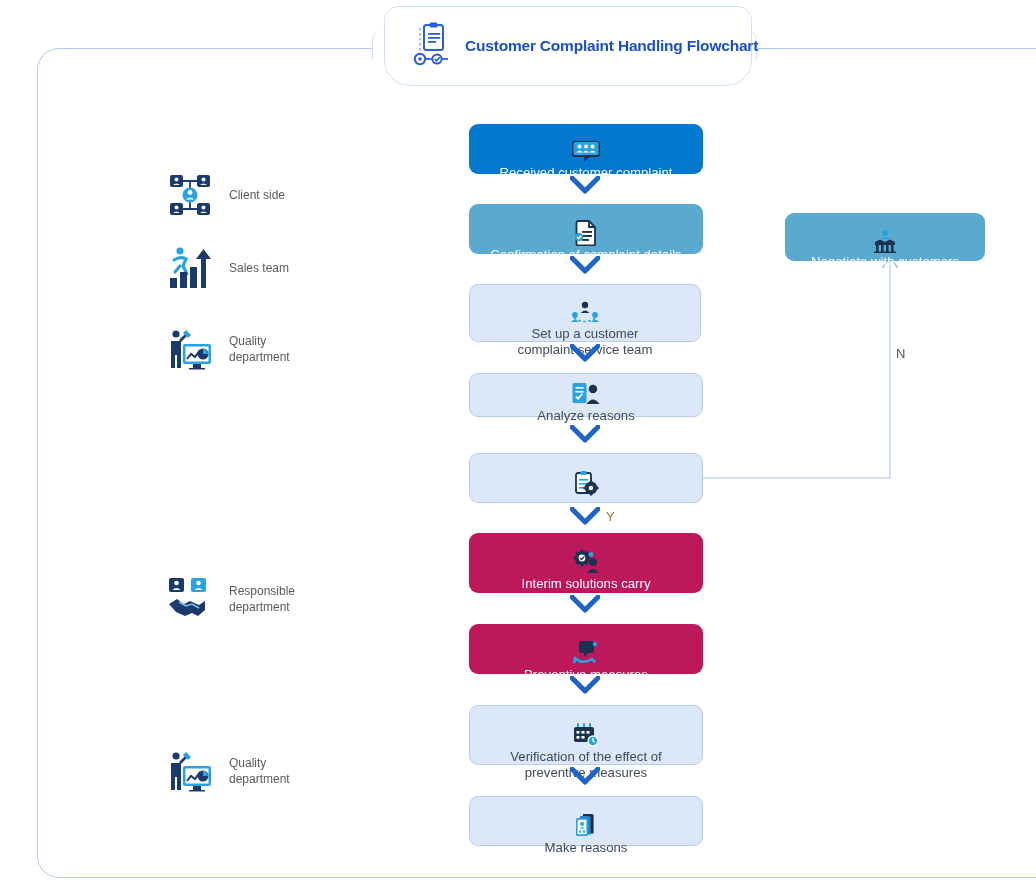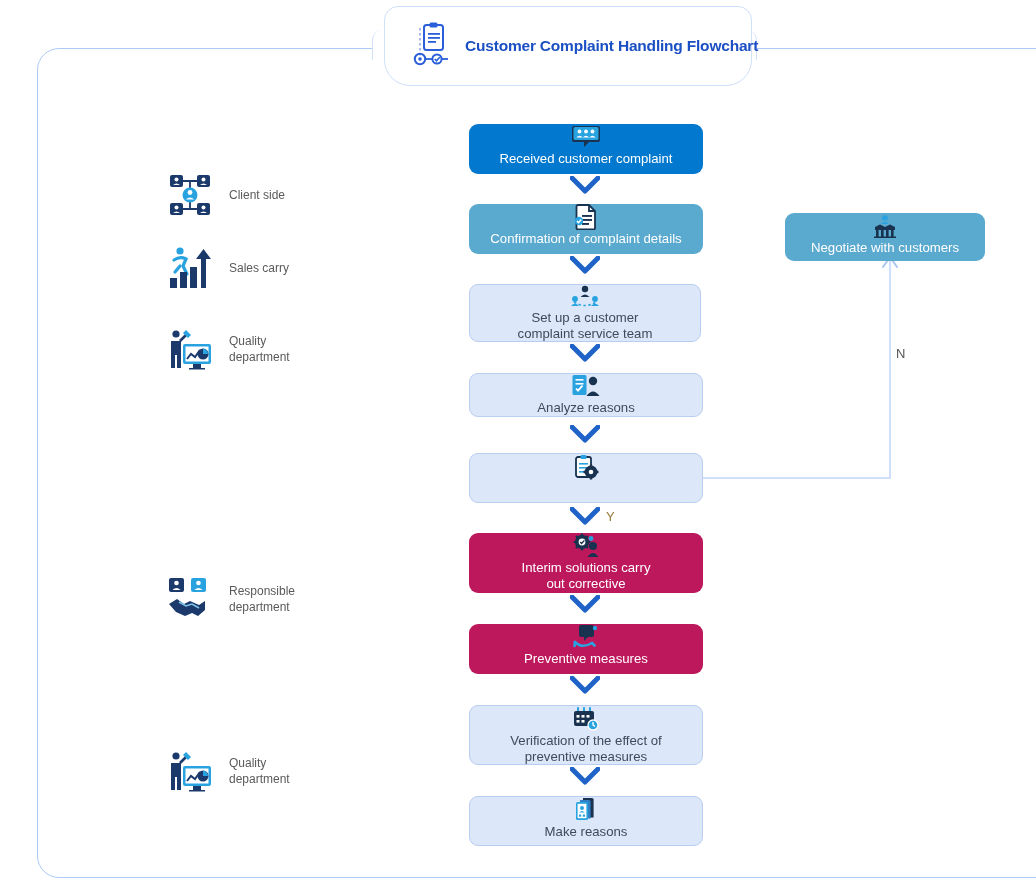--- a/index.html
+++ b/index.html
@@ -40,21 +40,21 @@
   .lane{position:absolute;display:flex;align-items:center;gap:16px;}
   .lane .ico{width:46px;height:46px;flex:none;}
   .lane .lbl{
     font-size:12px;color:#5a5a5a;line-height:1.35;white-space:pre-line;
   }
 
   
   .node{
     position:absolute;box-sizing:border-box;border-radius:9px;
     display:flex;flex-direction:column;align-items:center;
-    justify-content:flex-start;padding-top:0;
+    justify-content:flex-start;padding-top:16px;
   }
   .node .nico{height:26px;display:flex;align-items:center;justify-content:center;}
   .node .ntxt{
     font-size:13.2px;line-height:1.22;text-align:center;width:100%;
     padding:0 8px;box-sizing:border-box;white-space:pre-line;margin-top:1px;
   }
   .n-dark{background:#0279ce;}
   .n-dark .ntxt{color:#ffffff;}
   .n-steel{background:#5aa9cf;}
   .n-steel .ntxt{color:#ffffff;}
@@ -128,21 +128,21 @@
       <svg width="46" height="46" viewBox="0 0 46 46">
         <circle cx="13" cy="6" r="3.6" fill="#29a3e0"></circle>
         <path d="M7 15 q6 -4 12 -1 l-3 7 l4 8" stroke="#29a3e0" stroke-width="3.2" fill="none" stroke-linecap="round"></path>
         <path d="M13 21 l-5 6" stroke="#29a3e0" stroke-width="3.2" fill="none" stroke-linecap="round"></path>
         <rect x="3" y="33" width="7" height="10" fill="#1b3a6b"></rect>
         <rect x="13" y="27" width="7" height="16" fill="#1b3a6b"></rect>
         <rect x="23" y="22" width="7" height="21" fill="#1b3a6b"></rect>
         <path d="M34 43 V14 l-5 0 l7.5 -10 l7.5 10 l-5 0 V43 Z" fill="#1b3a6b"></path>
       </svg>
     </span>
-    <span class="lbl">Sales carry</span>
+    <span class="lbl">Sales team</span>
   </div>
 
   <div class="lane" style="left:135px;top:326px;">
     <span class="ico">
       <svg width="46" height="46" viewBox="0 0 46 46">
         <circle cx="9" cy="8" r="3.6" fill="#1b3a6b"></circle>
         <path d="M4 15 h10 v14 h-10z" fill="#1b3a6b"></path>
         <path d="M4 29 h4 v13 h-4z M10 29 h4 v13 h-4z" fill="#1b3a6b"></path>
         <path d="M13 15 l7 -7" stroke="#1b3a6b" stroke-width="2.6"></path>
         <path d="M19 4 l5 5 l-3 3 l-5 -5z" fill="#29a3e0"></path>

